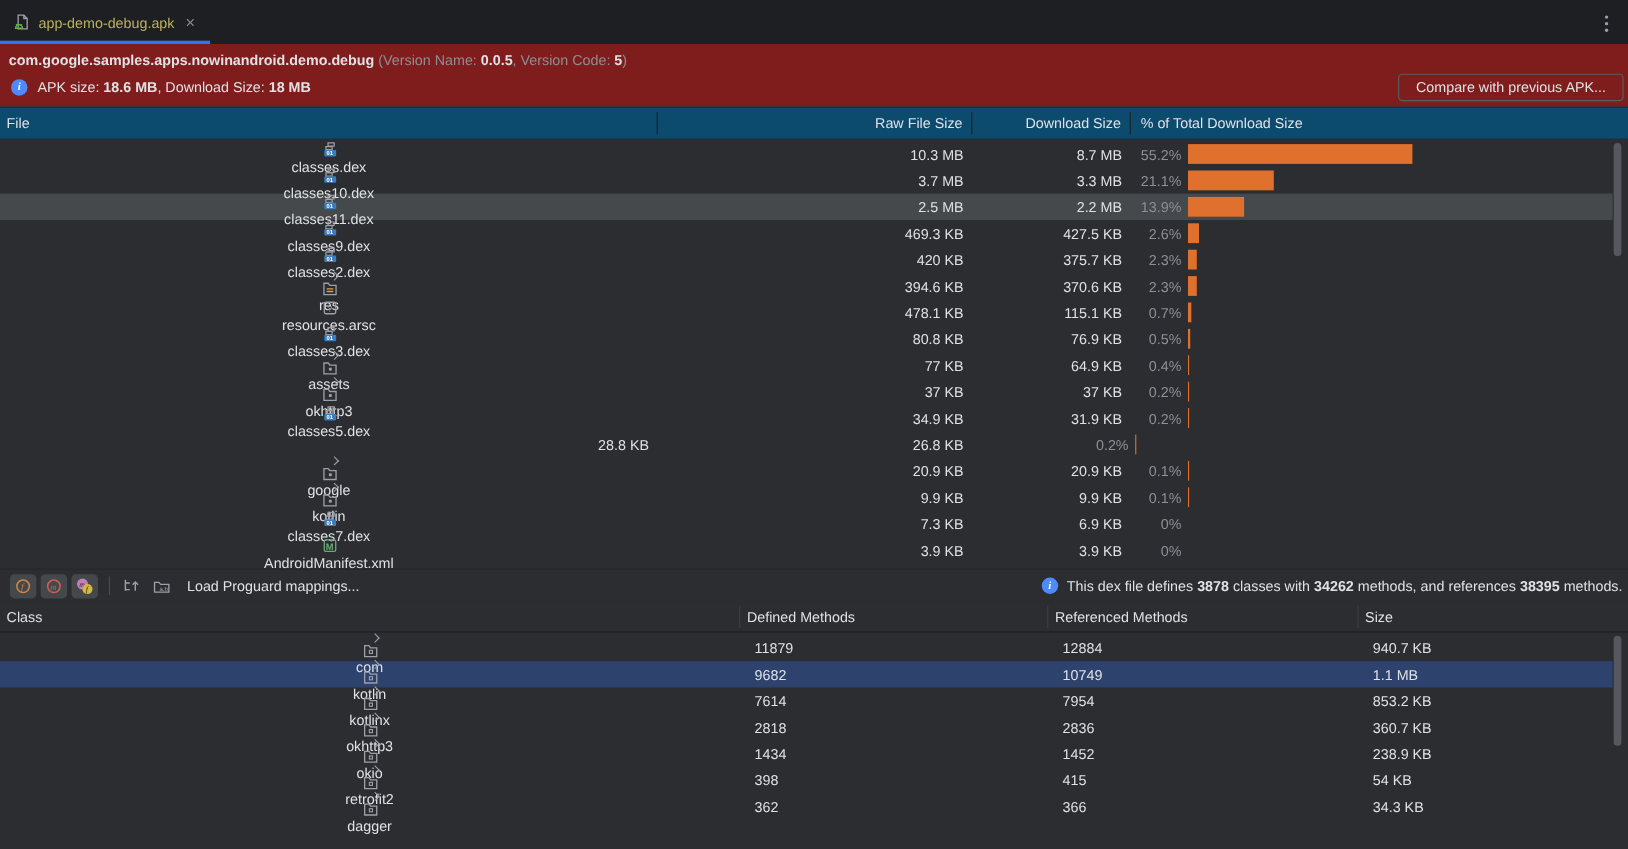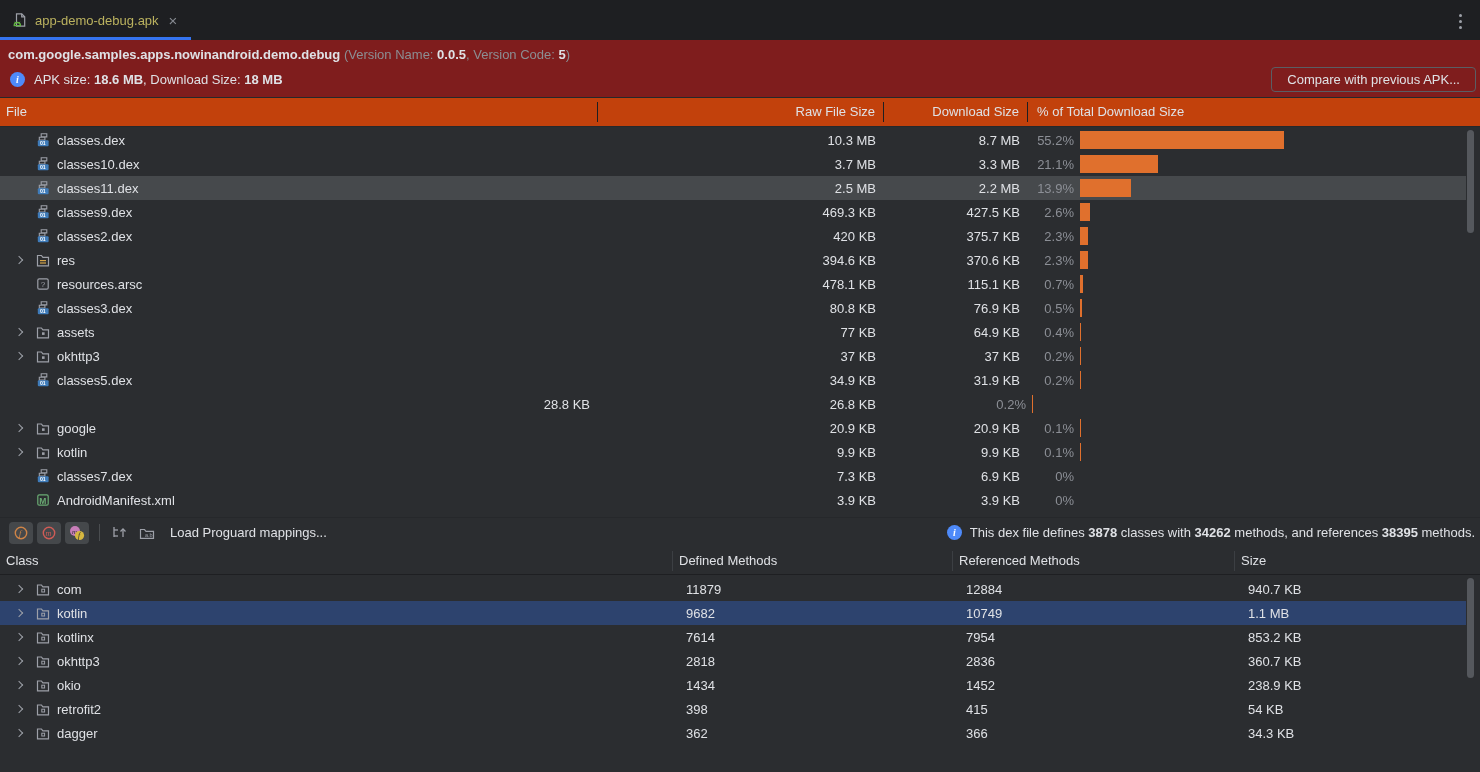--- a/index.html
+++ b/index.html
@@ -37,30 +37,30 @@
   }
   .compare-btn {
     position:absolute; right:4px; bottom:5px; height:25px; padding:0 15px;
     background:transparent; border:1px solid #5a5e64; border-radius:4px;
     color:#dfe1e5; font-family:"Liberation Sans", sans-serif; font-size:13px; cursor:pointer;
   }
   
   .fhead {
     position:absolute; top:97px; left:0; right:0; height:30px;
     display:grid; grid-template-columns:598px 286px 144px 48px 1fr; align-items:center;
-    border-top:1px solid #26282b; border-bottom:1px solid #26282b; background:#c2410c;
+    border-top:1px solid #26282b; border-bottom:1px solid #26282b; background:#0c4a6e;
   }
   .fhead .hc { height:20px; line-height:20px; }
   .fhead .hc1 { padding-left:6px; border-right:1px solid #1e1f22; }
   .fhead .hc2, .fhead .hc3 { text-align:right; padding-right:8px; border-right:1px solid #1e1f22; }
   .fhead .hc4 { grid-column:4 / 6; padding-left:9px; }
   .fbody { position:absolute; top:128px; left:0; width:1466px; }
   .frow { display:grid; grid-template-columns:598px 286px 144px 48px 1fr; align-items:center; height:24px; cursor:default; }
   .frow.sel-gray { background:#46494c; }
-  .cell.name { display:flex; align-items:center; height:24px; }
+  .cell.name { display:flex; align-items:center; height:24px;flex-direction:column; }
   .chev-box { width:16px; margin-left:12px; display:inline-flex; align-items:center; justify-content:center; flex:0 0 auto;}
   .chev { width:6px; height:6px; border-right:1.5px solid #9da0a8; border-bottom:1.5px solid #9da0a8; transform:rotate(-45deg); display:block; margin-right:2px;}
   .ficon { width:16px; height:16px; margin:0 6px 0 7px; flex:0 0 auto; display:inline-flex; }
   .num { text-align:right; padding-right:8px; }
   .pctc { text-align:right; padding-right:2px; color:#8c8f96; }
   .barc { padding-left:4px; height:24px; display:flex; align-items:center; }
   .bar { display:block; height:18px; background:#e0702d; }
   
   .dextb {
     position:absolute; top:517px; left:0; right:0; height:30px; background:#2b2d30;

